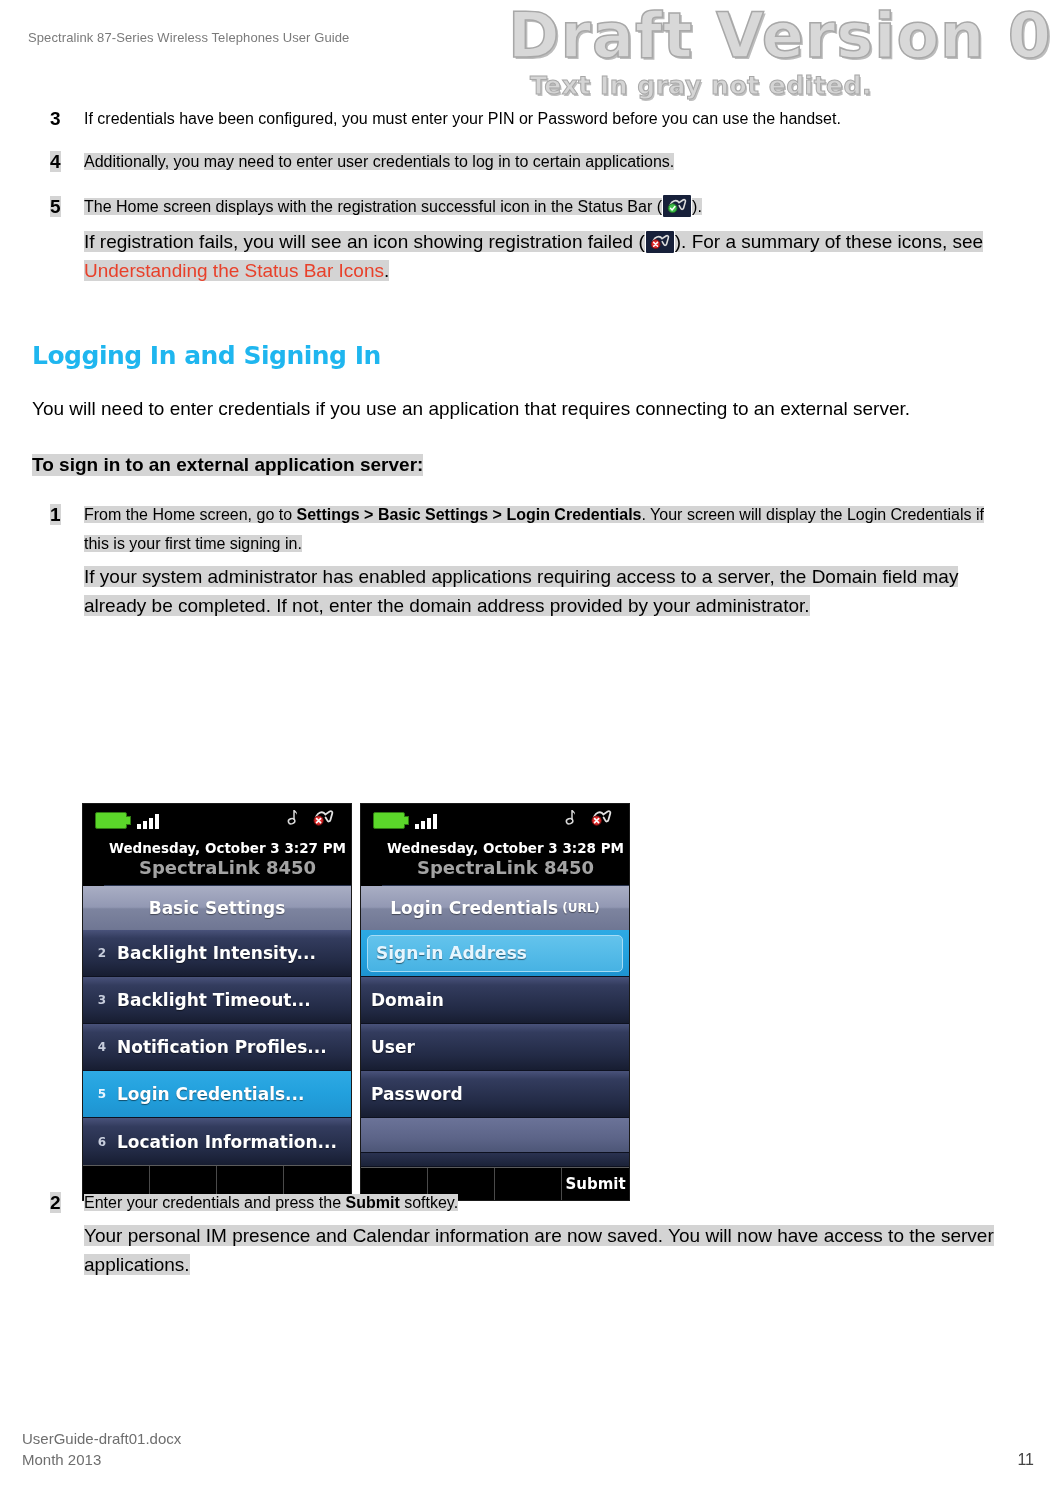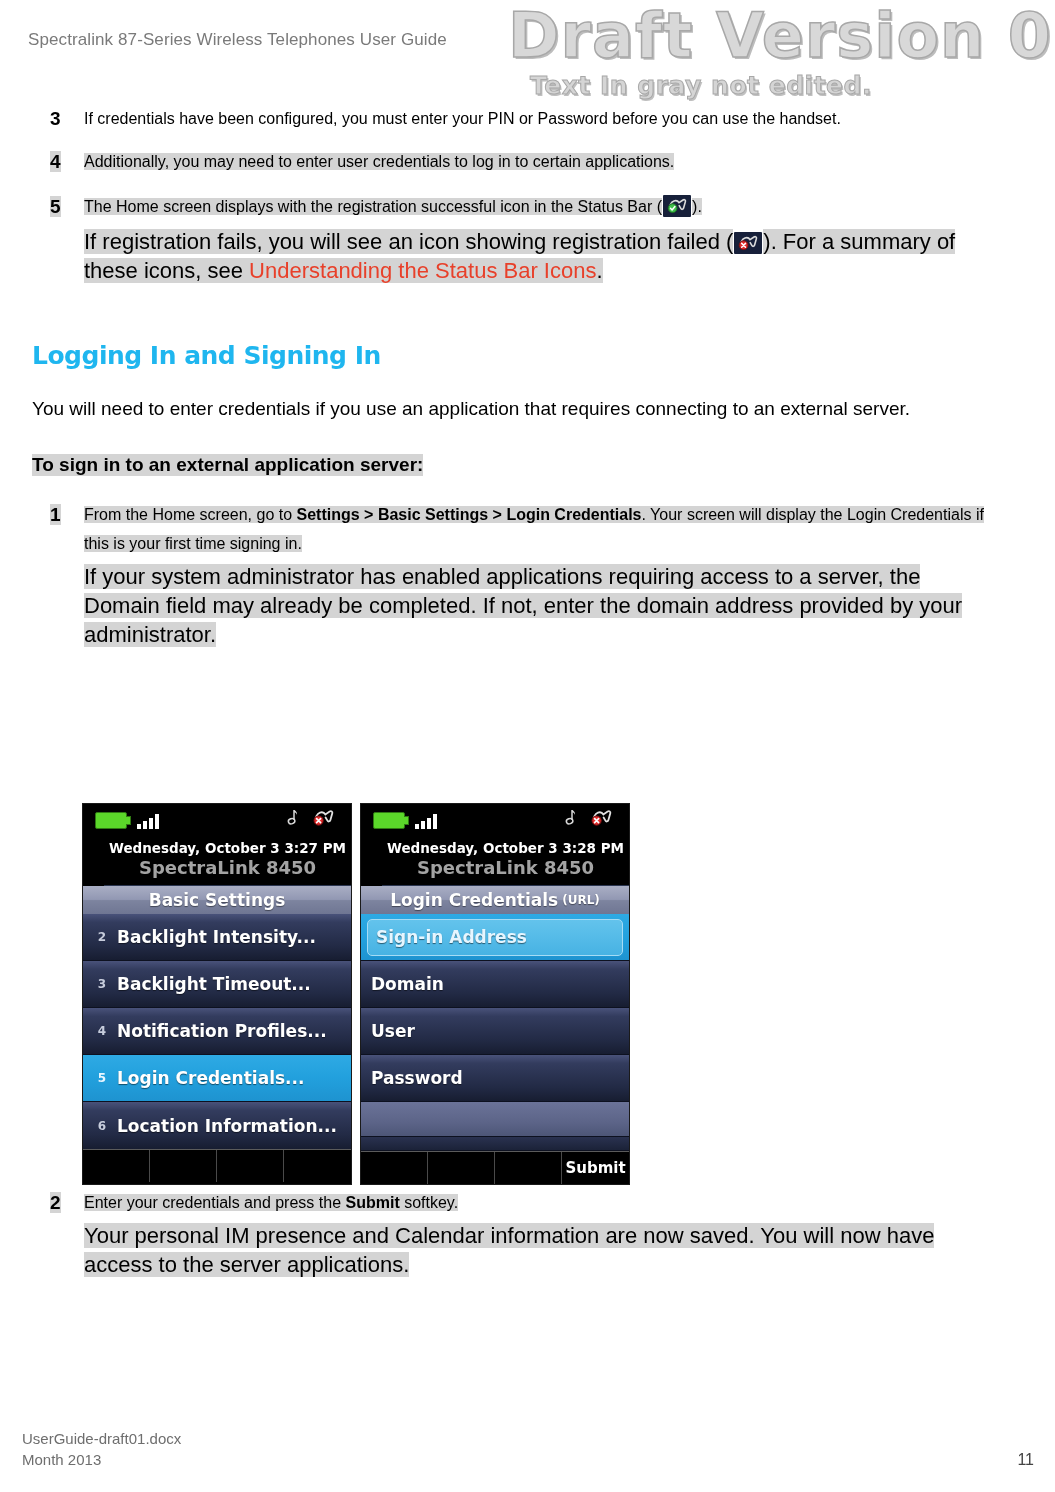--- a/index.html
+++ b/index.html
@@ -21,21 +21,21 @@
 
   
   .doc-header {
     position: absolute;
     top: 30px;
     left: 28px;
     right: 0;
     height: 70px;
   }
   .header-title {
-    font-size: 17px;
+    font-size: 13px;
     color: #7a7a7a;
     letter-spacing: 0.1px;
     white-space: nowrap;
   }
   .watermark {
     position: absolute;
     top: -25px;
     left: 480px;
     width: 600px;
     text-align: left;
@@ -86,21 +86,21 @@
     line-height: 29px;
     padding-left: 18px;
     box-sizing: border-box;
   }
   .step-body {
     flex: 1 1 auto;
     font-size: 16px;
     line-height: 29px;
   }
   .para {
-    font-size: 22px;
+    font-size: 19px;
     line-height: 29px;
     margin: 0 0 4px 0;
   }
   .indent {
     margin-left: 52px;
   }
   .hl {
     background: #d4d4d4;
     box-decoration-break: clone;
     -webkit-box-decoration-break: clone;
@@ -187,21 +187,21 @@
     font-weight: bold;
     line-height: 18px;
   }
   .ph-model {
     color: #a3a3a3;
     font-size: 18px;
     font-weight: bold;
     line-height: 22px;
   }
   .ph-menu-title {
-    height: 28px;
+    height: 44px;
     background: linear-gradient(180deg, #a9aec4 0%, #9298b3 48%, #7d849f 52%, #6f7693 100%);
     color: #ffffff;
     font-size: 17px;
     font-weight: bold;
     display: flex;
     align-items: center;
     justify-content: center;
     text-shadow: 0 1px 1px rgba(0,0,0,0.45);
   }
   .ph-menu-title .sub {

